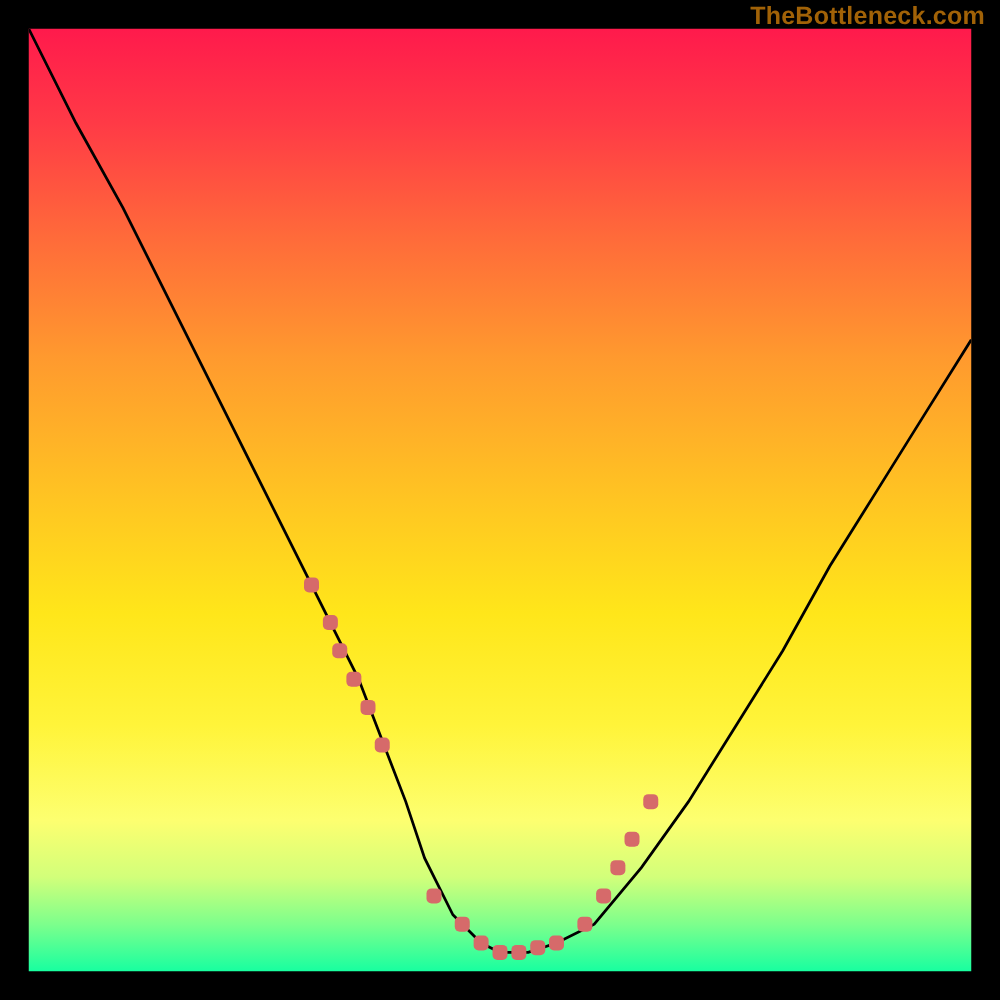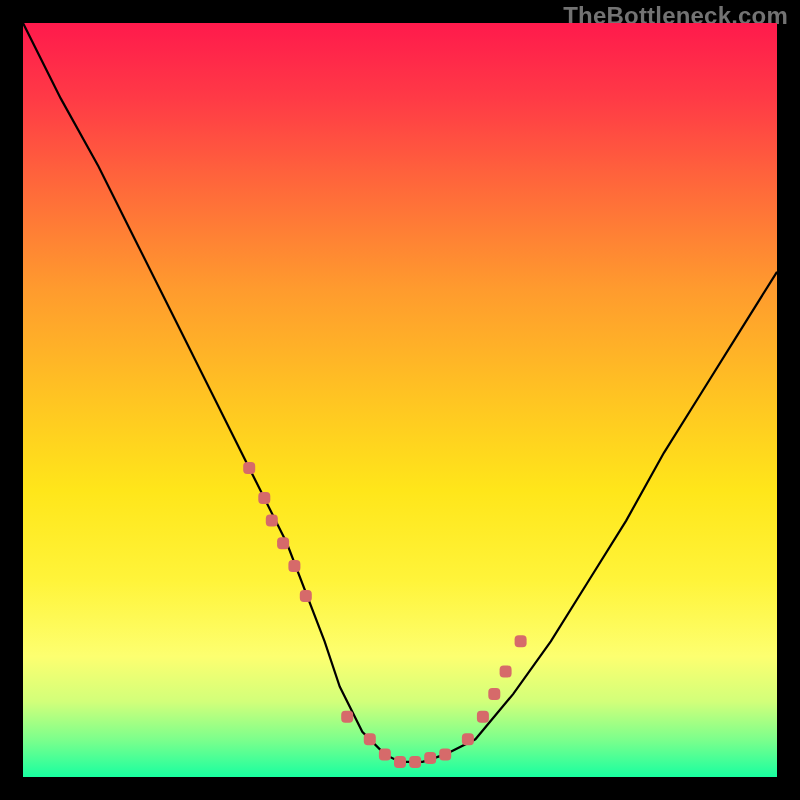--- a/index.html
+++ b/index.html
@@ -28,22 +28,22 @@
       #fdff70 84%,
       #d2ff7a 90%,
       #7dff8c 95%,
       #18ffa0 100%
     );
   }
   .watermark {
     position: absolute;
     top: 2px;
     right: 12px;
-    color: #737373;
-    font-size: 24px;
+    color: #a16207;
+    font-size: 20px;
     font-weight: 600;
     letter-spacing: 0.2px;
   }
   svg.curve {
     position: absolute;
     left: 0;
     top: 0;
     width: 754px;
     height: 754px;
     display: block;

